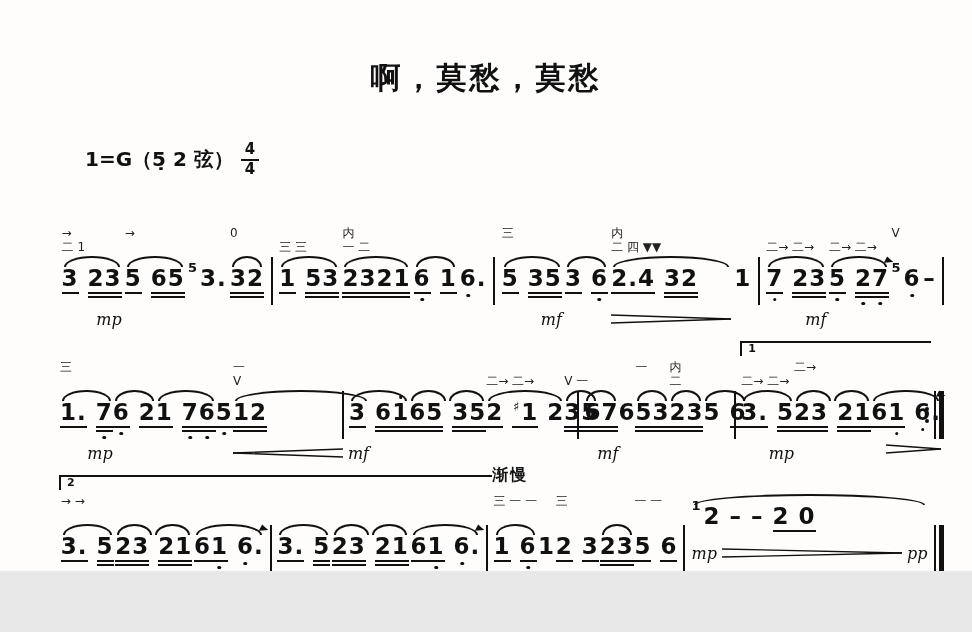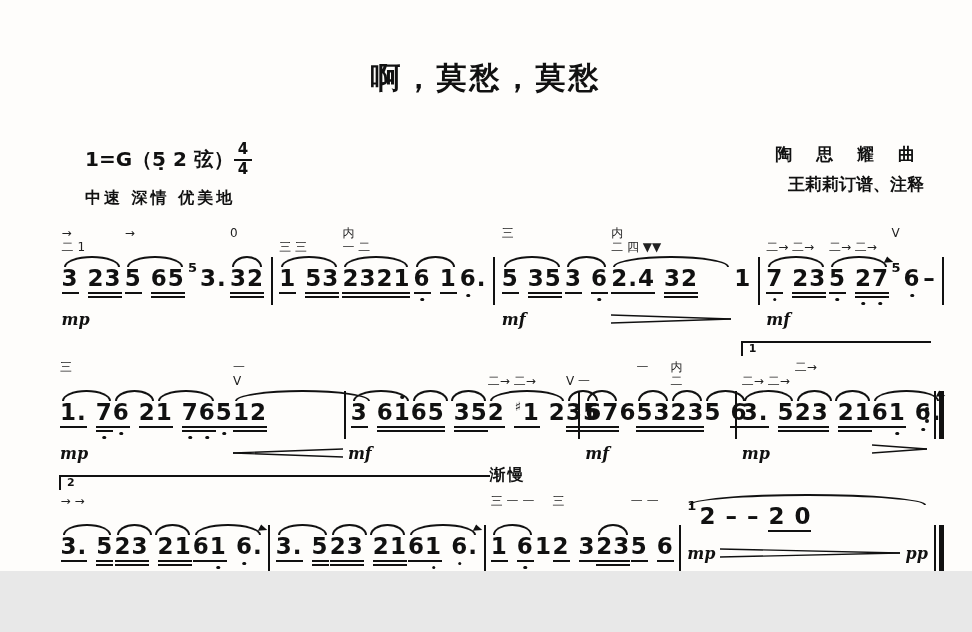--- a/index.html
+++ b/index.html
@@ -1,21 +1,21 @@
 <!DOCTYPE html>
 <html><head>
 <meta charset="utf-8">
 <style>
   html,body{margin:0;padding:0;background:#e8e8e8;}
   .sheet{position:relative;width:972px;height:571px;background:#fefdfb;color:#111;
          font-family:"DejaVu Sans",sans-serif;overflow:hidden;}
   .title{position:absolute;top:58px;left:0;width:100%;text-align:center;
          font-size:30px;font-weight:bold;letter-spacing:3px;}
   .keyline{position:absolute;top:142px;left:85px;font-size:20px;font-weight:bold;
-           display:flex;align-items:center;gap:0;}
+           display:flex;align-items:center;gap:7px;}
   .frac{display:inline-flex;flex-direction:column;align-items:center;font-size:15px;
         font-weight:bold;line-height:1.05;}
   .frac .num{border-bottom:2px solid #111;padding:0 4px 1px;}
   .frac .den{padding-top:1px;}
   .tempo{position:absolute;top:188px;left:85px;font-size:16px;font-weight:bold;letter-spacing:3px;}
   .credits{position:absolute;top:140px;right:48px;text-align:right;font-size:17px;
            font-weight:bold;line-height:1.75;}
   .credits .wide{letter-spacing:9px;}
   
   .score{position:absolute;left:55px;right:28px;top:224px;}
@@ -44,22 +44,22 @@
   .glyph{white-space:pre;}
   .sup{font-size:13px;line-height:13px;font-weight:bold;margin:-4px 2px 0 0;}
   .dotA{position:absolute;top:-4px;left:50%;transform:translateX(-50%);
         width:3.5px;height:3.5px;border-radius:50%;background:#111;}
   .dotB{position:absolute;left:50%;transform:translateX(-50%);
         width:3.5px;height:3.5px;border-radius:50%;background:#111;}
   .u0 .dotB{bottom:-6px;} .u1 .dotB{bottom:-10px;} .u2 .dotB{bottom:-14px;}
   .beams{width:100%;margin-top:1px;}
   .beam{height:2px;background:#111;margin-bottom:2px;width:100%;}
   .below{height:20px;margin-top:9px;display:flex;align-items:center;gap:5px;
-         font-family:"DejaVu Serif",serif;font-style:italic;font-weight:bold;
-         font-size:16px;white-space:nowrap;overflow:visible;}
+         font-family:"DejaVu Serif",serif;font-style:italic;font-weight:normal;
+         font-size:16px;white-space:nowrap;overflow:visible;justify-content:flex-end;}
   .hp{flex:0 0 auto;}
   .bar{width:2px;background:#111;height:48px;margin-top:33px;flex:0 0 auto;}
   .barwrap{display:flex;gap:3px;height:48px;margin-top:33px;align-items:center;flex:0 0 auto;}
   .rdots{display:flex;flex-direction:column;gap:8px;margin-right:2px;}
   .rd{width:4px;height:4px;border-radius:50%;background:#111;}
   .thin{width:2px;height:48px;background:#111;}
   .thick{width:5px;height:48px;background:#111;}
   .volta{position:absolute;top:-17px;left:4px;right:-6px;height:13px;
          border-top:2px solid #111;border-left:2px solid #111;
          font-size:11px;font-weight:bold;padding-left:6px;line-height:12px;}
@@ -73,26 +73,21 @@
   <div class="title">啊，莫愁，莫愁</div>
 
   <div class="keyline">
     <span>1=G（5̣ 2 弦）</span>
     <span class="frac">
       <span class="num">4</span>
       <span class="den">4</span>
     </span>
   </div>
 
-  <div class="tempo">中速 深情 优美地</div>
 
-  <div class="credits">
-    <div class="wide">陶 思 耀 曲</div>
-    <div>王莉莉订谱、注释</div>
-  </div>
 
   <div class="score">
       <div class="system">
         <div class="measure" style="flex-grow: 11;">
           <div class="groups">
             <div class="group">
               <div class="ann">
                 <div class="ann-line">→</div>
                 <div class="ann-line">二 1</div>
               </div>

